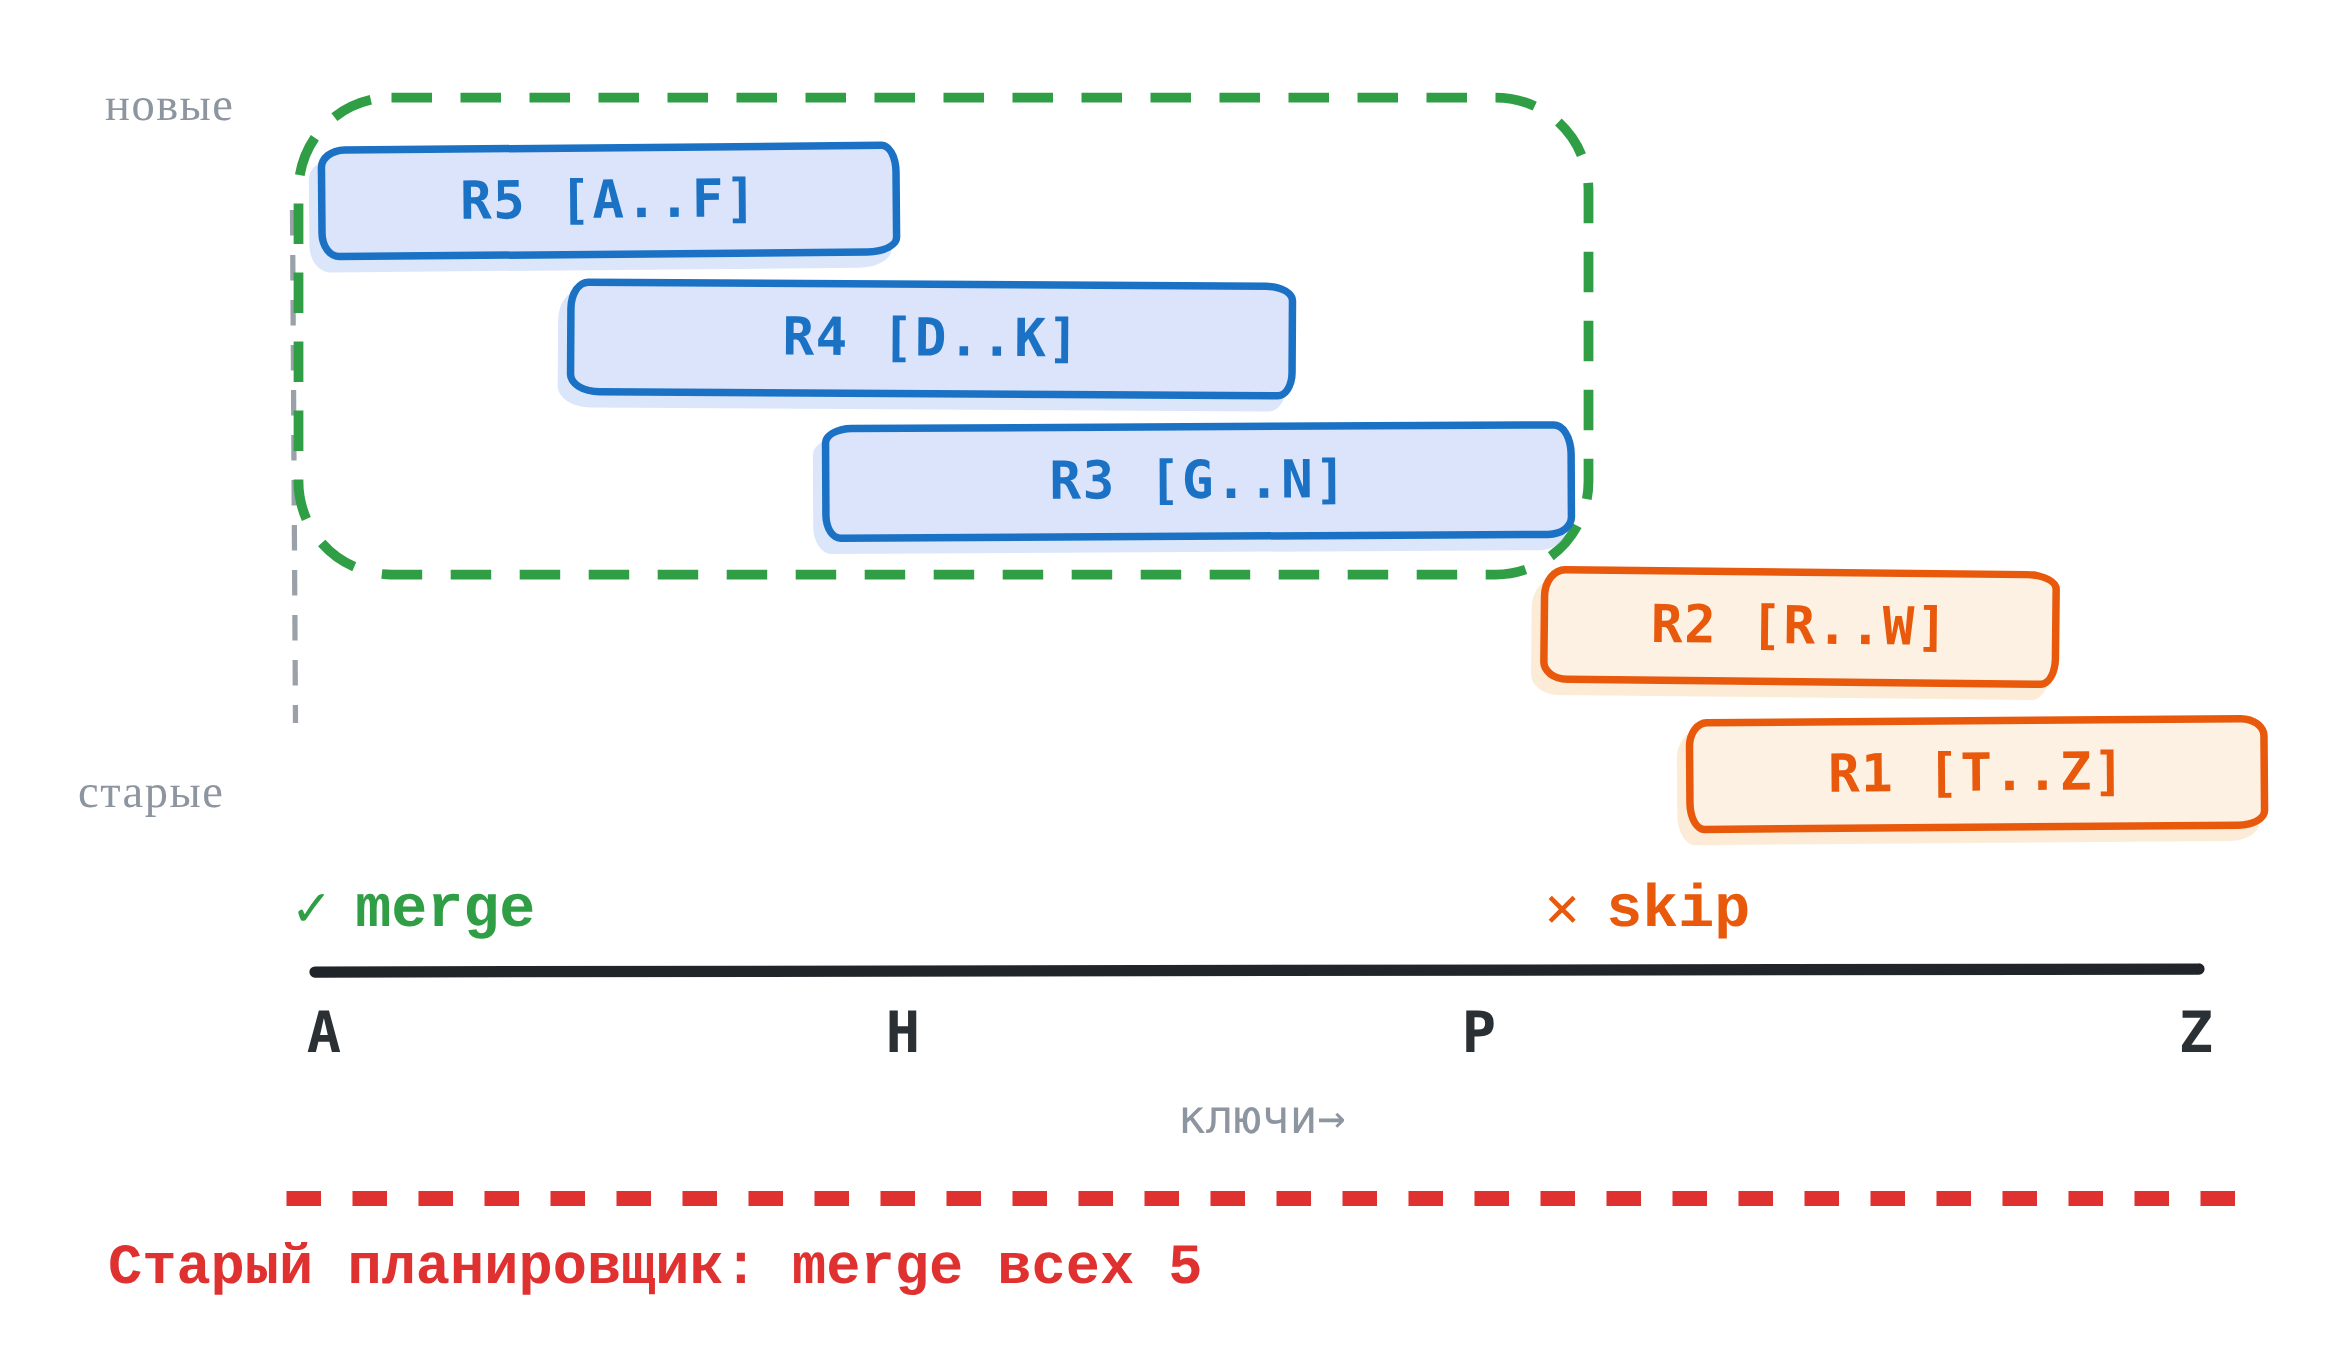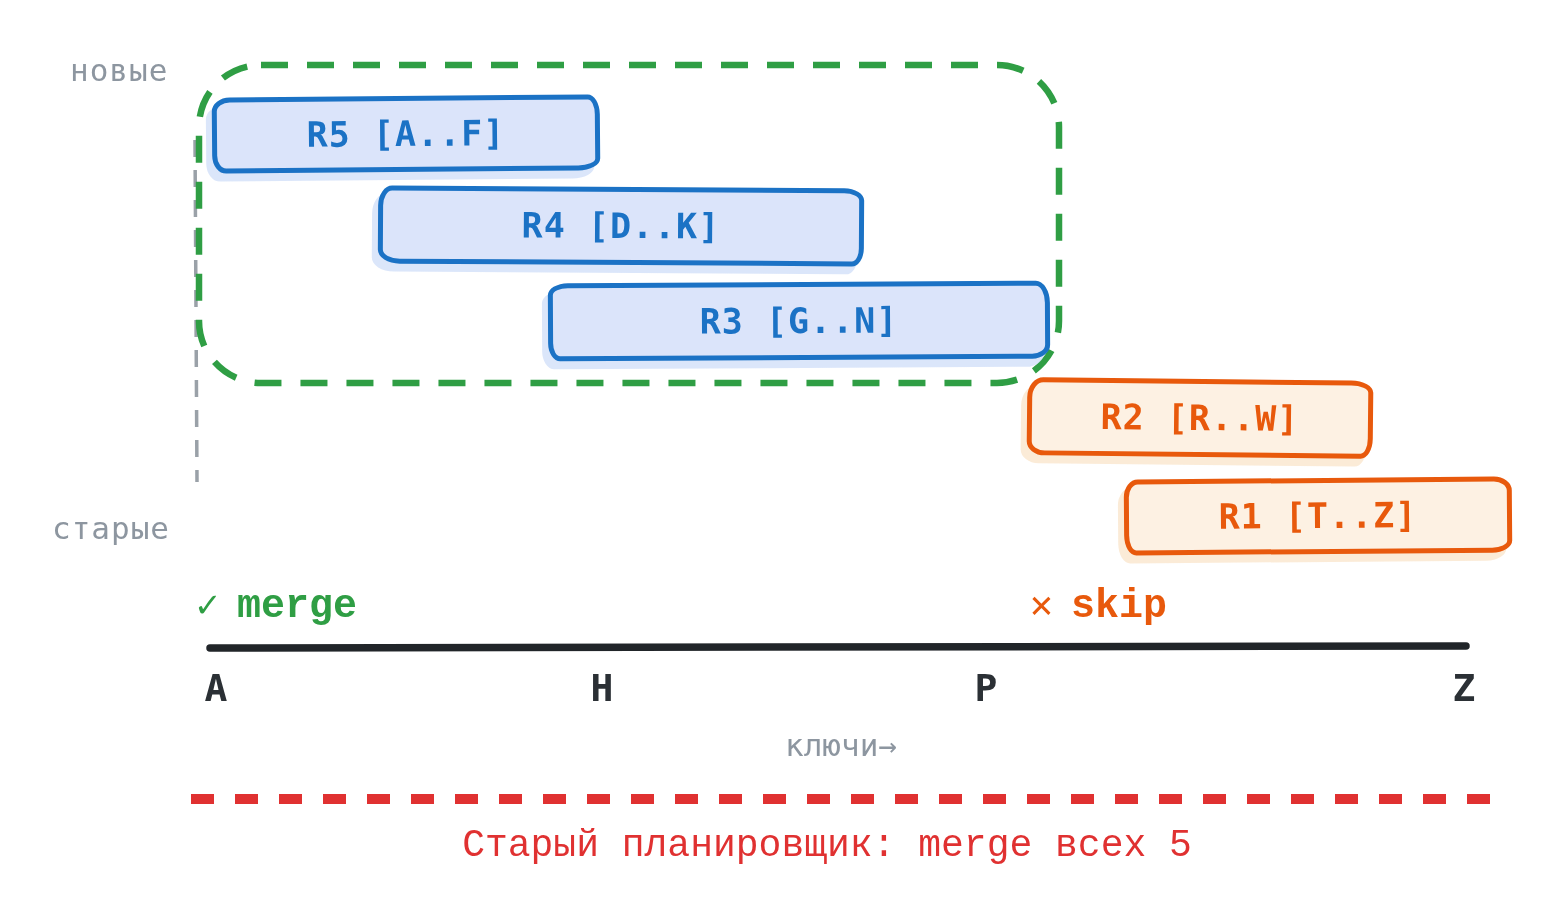--- a/index.html
+++ b/index.html
@@ -17,20 +17,21 @@
     width: 1560px; height: 912px;
     pointer-events: none;
   }
   
   .side-label {
     position: absolute;
     color: #8d96a0;
     font-size: 31px;
     font-weight: 500;
     letter-spacing: 1px;
+    font-family: Liberation Serif, serif;
   }
   .side-label.new-label { left: 70px; top: 52px; }
   .side-label.old-label { left: 52px; top: 510px; text-align: center; }
 
   
   .range-box {
     position: absolute;
     display: flex;
     align-items: center;
     justify-content: center;
@@ -104,26 +105,25 @@
     color: #8d96a0;
     font-size: 31px;
     font-weight: 500;
   }
 
   
   .caption {
     position: absolute;
     left: 0; right: 0;
     top: 824px;
-    text-align: center;
-    padding-left: 94px; 
+    padding-left: 72px; 
     color: #e03131;
     font-family: "Liberation Mono", monospace;
     font-size: 38px;
-    font-weight: normal;
+    font-weight: bold;
   }
 </style>
 </head>
 <body>
 
 <div class="canvas">
 
   <svg class="shapes-svg" viewBox="0 0 1560 912" xmlns="http://www.w3.org/2000/svg">
 
     <line x1="195" y1="140" x2="197" y2="482" stroke="#9aa1a8" stroke-width="3.5" stroke-dasharray="17 13"></line>

